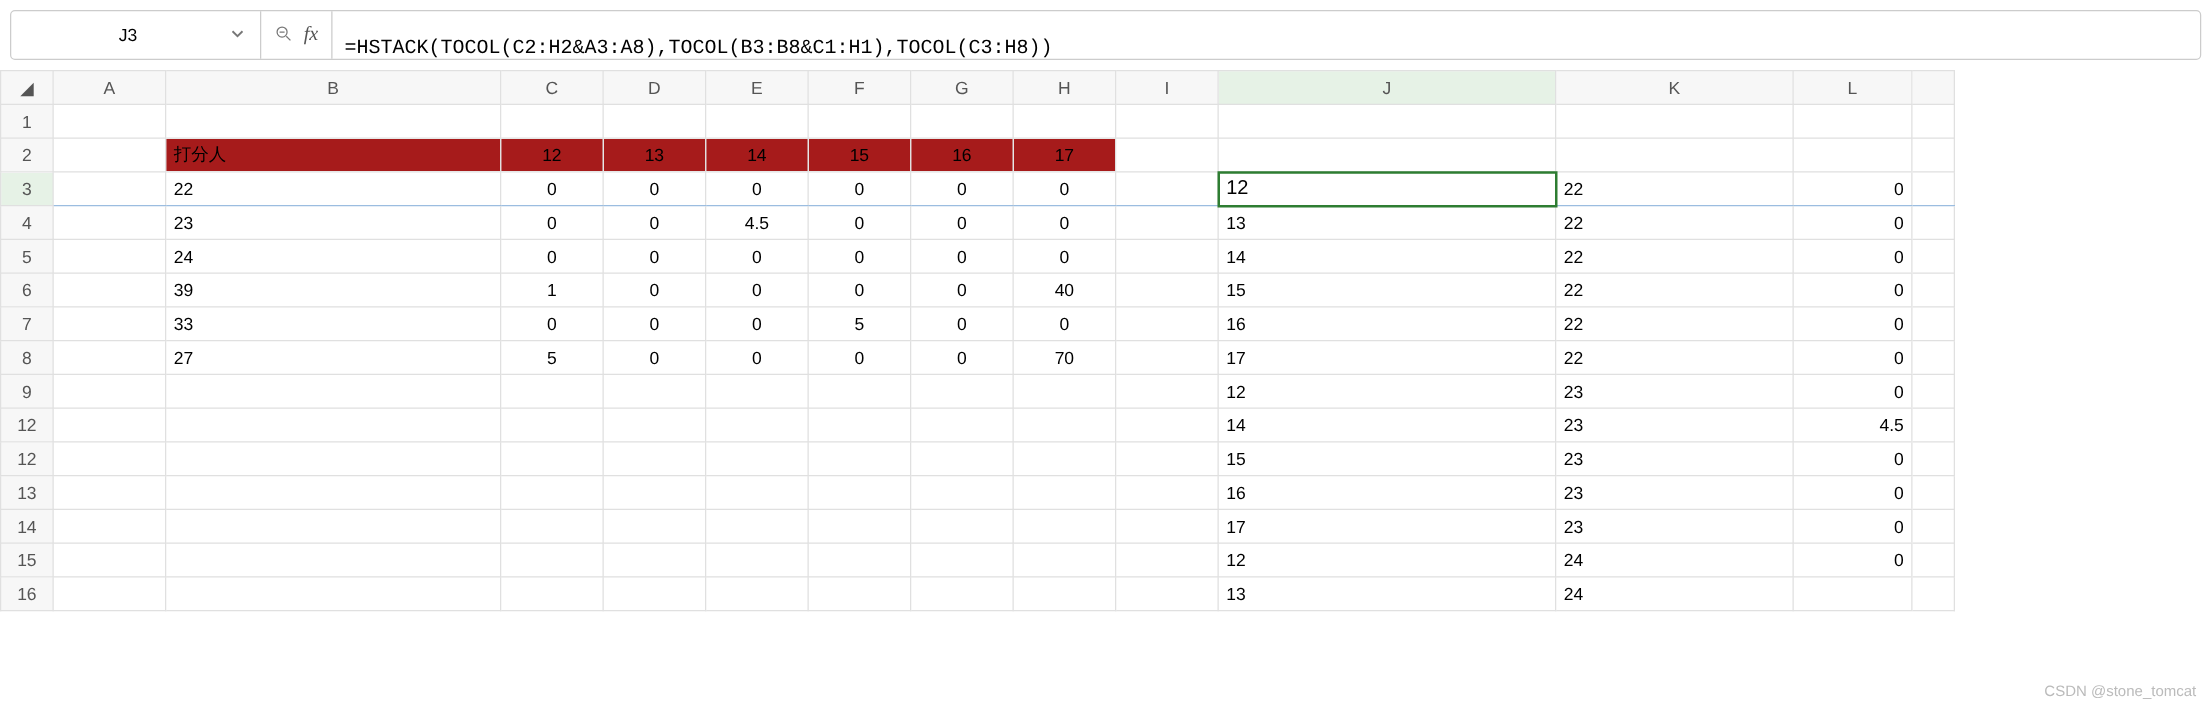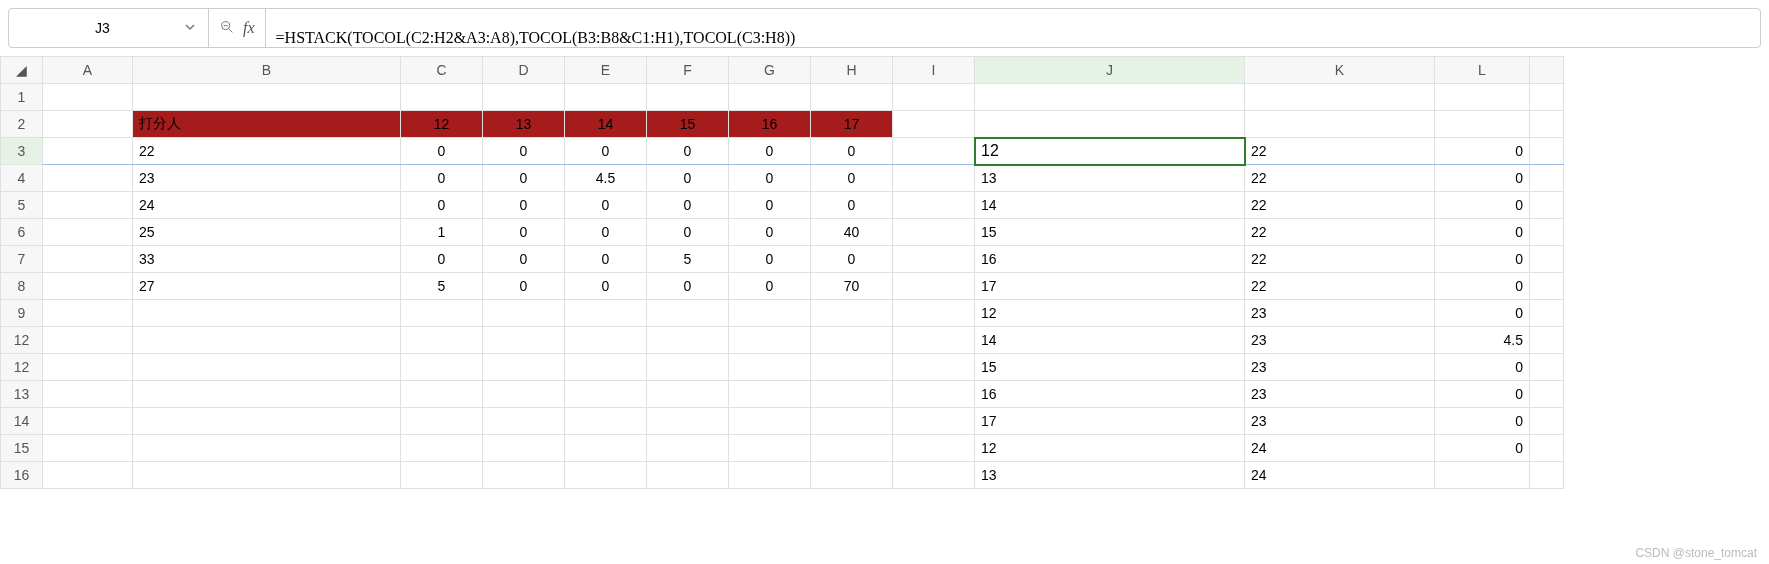--- a/index.html
+++ b/index.html
@@ -5,21 +5,21 @@
   * { box-sizing: border-box; margin: 0; padding: 0; }
   body { font-family: Arial, sans-serif; font-size: 14px; background: #fff; overflow: hidden; position: relative; width: 1769px; height: 564px; }
 
   .formula-bar { display: flex; align-items: flex-end; height: 40px; border: 1px solid #ccc; background: #fff; margin: 8px; border-radius: 4px; }
   .name-box { width: 200px; display: flex; align-items: center; justify-content: space-between; padding: 0 12px; border-right: 1px solid #ccc; height: 100%; }
   .name-box-text { flex:1; text-align:center; }
   .chevron { color: #777; }
   .fx-controls { display: flex; align-items: center; padding: 0 10px; gap: 8px; border-right: 1px solid #ccc; height: 100%; }
   .fx-label { font-style: italic; font-family: 'Times New Roman', serif; font-size: 16px; color: #555; }
   .zoom-icon svg { width: 16px; height: 16px; }
-  .formula-input { flex: 1; padding: 0 10px; font-family: Liberation Serif, serif; font-size: 16px; white-space: nowrap; }
+  .formula-input { flex: 1; padding: 0 10px; font-family: Liberation Mono, monospace; font-size: 16px; white-space: nowrap; }
 
   .grid-wrap { position: relative; }
   table { border-collapse: collapse; table-layout: fixed; }
   th, td { border: 1px solid #e0e0e0; height: 27px; padding: 0 6px; overflow: hidden; white-space: nowrap; font-size: 14px; }
   th { background: #f7f7f7; color: #555; font-weight: normal; text-align: center; }
   th.row-hdr { width: 42px; }
   .col-A { width: 90px; }
   .col-B { width: 268px; }
   .col-C, .col-D, .col-E, .col-F, .col-G, .col-H { width: 82px; }
   .col-I { width: 82px; }
@@ -188,21 +188,21 @@
     <td></td>
     <td class="left-align spill-left">14</td>
     <td class="left-align">22</td>
     <td class="right-align spill-right">0</td>
     <td></td>
   </tr>
 
   <tr>
     <th class="row-hdr">6</th>
     <td></td>
-    <td class="left-align">25</td>
+    <td class="left-align">39</td>
     <td class="center-align">1</td>
     <td class="center-align">0</td>
     <td class="center-align">0</td>
     <td class="center-align">0</td>
     <td class="center-align">0</td>
     <td class="center-align">40</td>
     <td></td>
     <td class="left-align spill-left">15</td>
     <td class="left-align">22</td>
     <td class="right-align spill-right">0</td>

